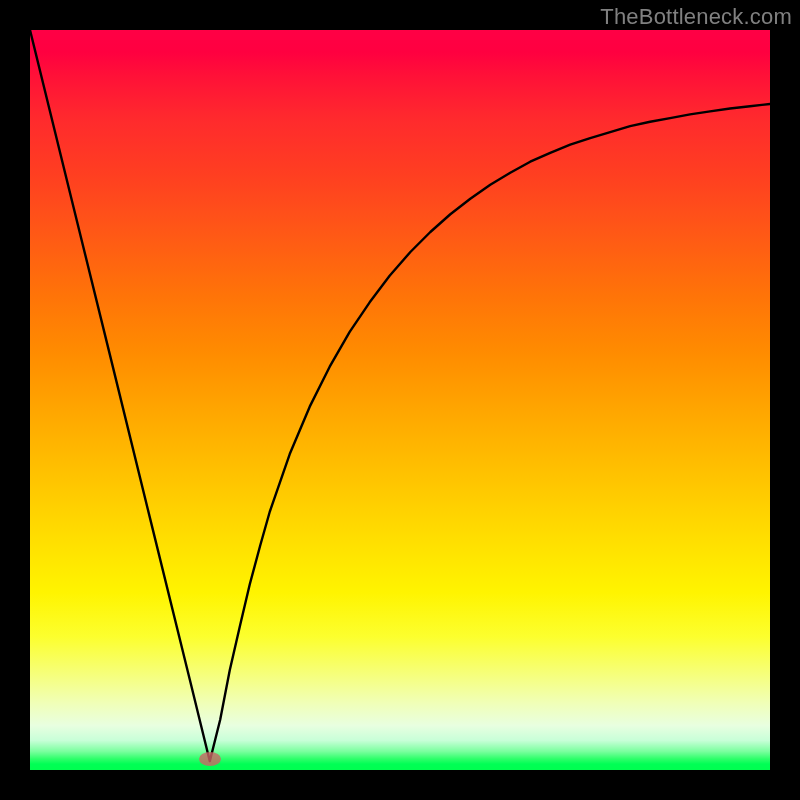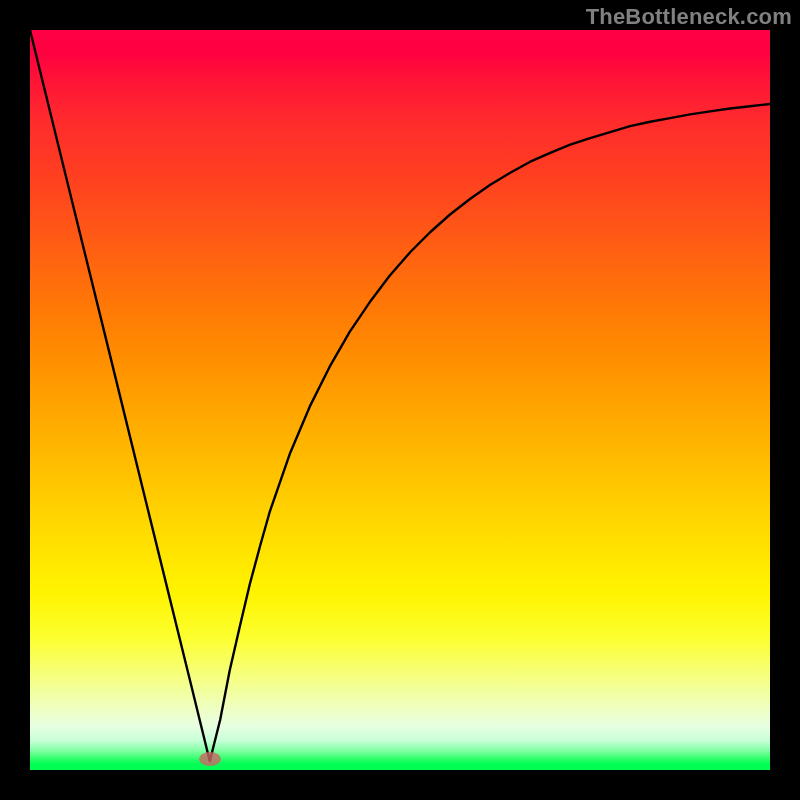--- a/index.html
+++ b/index.html
@@ -65,21 +65,21 @@
     background: #cc6666;
     opacity: 0.8;
     transform: translate(-50%, -50%);
   }
   .watermark {
     position: absolute;
     top: 4px;
     right: 8px;
     color: #808080;
     font-size: 22px;
-    font-weight: 700;
+    font-weight: 400;
     letter-spacing: 0.2px;
     user-select: none;
   }
 </style>
 </head>
 <body>
 
 <div class="frame">
 
   <div class="plot">

